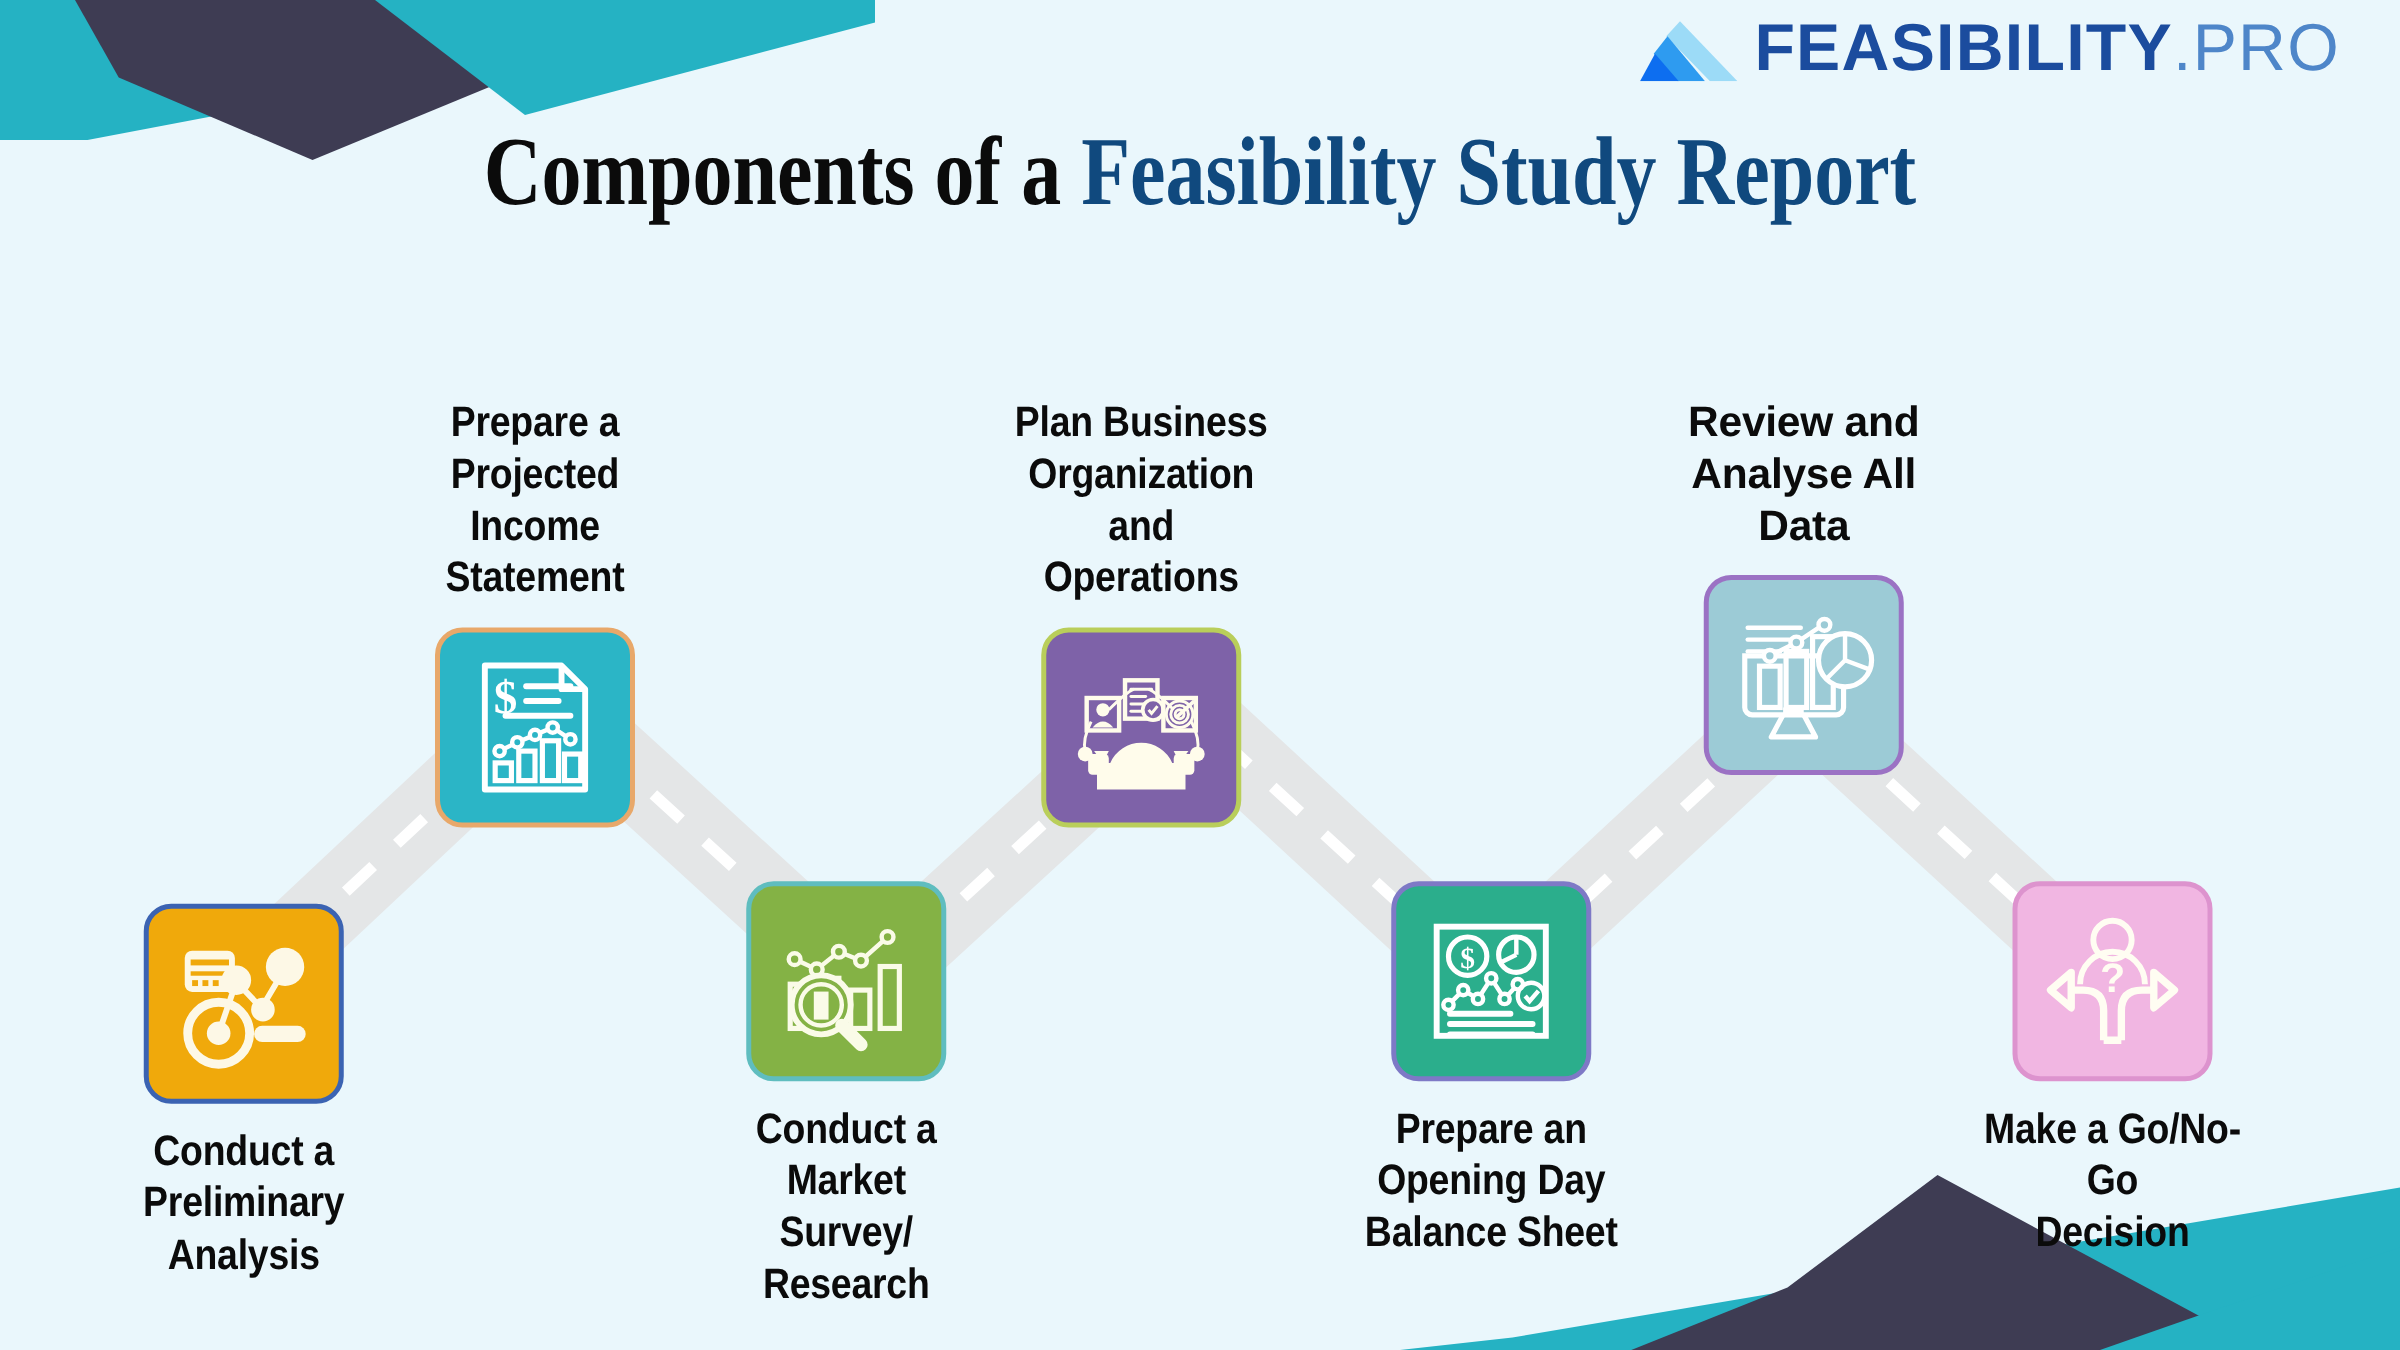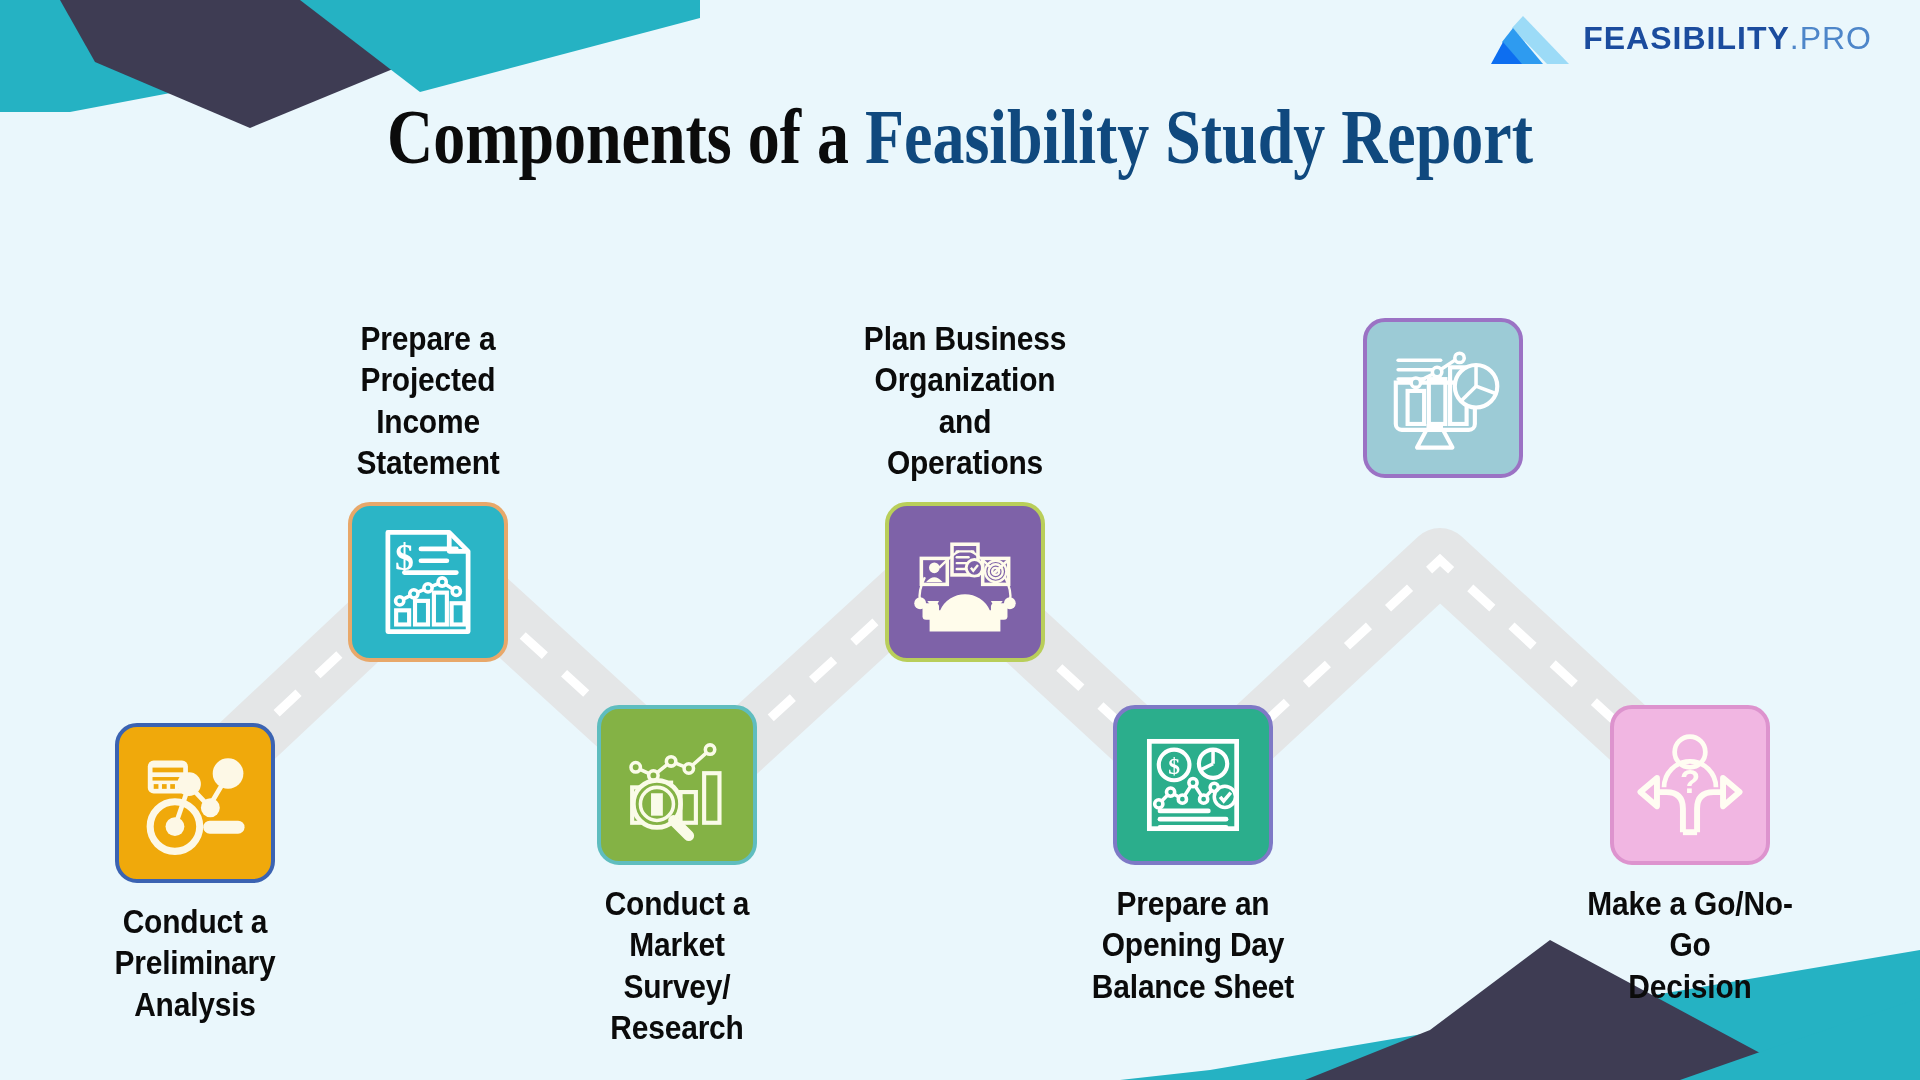--- a/index.html
+++ b/index.html
@@ -12,21 +12,21 @@
   #stage { position:absolute; inset:0; width:1920px; height:1080px; overflow:hidden; }
 
   
   .corner-svg { position:absolute; pointer-events:none; }
   #corner-tl { left:0; top:0; width:700px; height:130px; }
   #corner-br { right:0; bottom:0; width:800px; height:140px; }
 
   
   #logo { position:absolute; right:48px; top:12px; display:flex; align-items:center; gap:14px; }
   #logo-mark { width:78px; height:52px; }
-  #logo-text { font-size:32px; letter-spacing:1px; line-height:1; white-space:nowrap; }
+  #logo-text { font-size:53px; letter-spacing:1px; line-height:1; white-space:nowrap; }
   #logo-text .bold { font-weight:bold; color:#1B4C9E; }
   #logo-text .light { font-weight:normal; color:#4E86C9; }
 
   
   #title {
     position:absolute; left:0; right:0; top:96px;
     text-align:center;
     font-family:"Liberation Serif", serif;
     font-weight:bold;
     font-size:78px;
@@ -189,21 +189,21 @@
         <rect x="28" y="57" width="10" height="19" fill="#FAFBE8"></rect>
         <path d="M47 80 L60 93" stroke="#FAFBE8" stroke-width="9" stroke-linecap="round"></path>
       </svg>
     </div>
     <div class="label cond">
       <div>Conduct a Market</div>
       <div>Survey/ Research</div>
     </div>
   </div>
 
-  <div class="node top" id="node-4" style="left:840px; top:318px;">
+  <div class="node top" id="node-4" style="left:788px; top:318px;">
     <div class="label cond">
       <div>Plan Business</div>
       <div>Organization and</div>
       <div>Operations</div>
     </div>
     <div class="tile" style="background:#7E62A8; border:4px solid #B9CE5A;">
       <svg viewBox="0 0 100 100">
         <g stroke="#FFFCEB" stroke-width="2" fill="none">
           <path d="M28 38 Q40 26 45 24"></path>
             <path d="M72 38 Q60 26 55 24"></path>
@@ -270,20 +270,24 @@
       </svg>
     </div>
     <div class="label cond">
       <div>Prepare an</div>
       <div>Opening Day</div>
       <div>Balance Sheet</div>
     </div>
   </div>
 
   <div class="node top" id="node-6" style="left:1318px; top:318px;">
+    <div class="label">
+      <div>Review and</div>
+      <div>Analyse All Data</div>
+    </div>
     <div class="tile" style="background:#9CCBD6; border:4px solid #9B72C4;">
       <svg viewBox="0 0 100 100">
         <g stroke="#fff" stroke-width="3" stroke-linecap="round">
           <path d="M12 18 H48"></path>
             <path d="M12 26 H42"></path>
             <path d="M12 34 H34"></path>
         </g>
         <path d="M10 37 H72 a5 5 0 0 1 5 5 V72 a5 5 0 0 1 -5 5 H15 a5 5 0 0 1 -5 -5 Z" fill="none" stroke="#fff" stroke-width="3.5"></path>
         <path d="M36 77 L28 92 H58 L50 77" fill="none" stroke="#fff" stroke-width="3.5" stroke-linejoin="round"></path>
         <rect x="36" y="72" width="14" height="4" fill="#fff"></rect>

